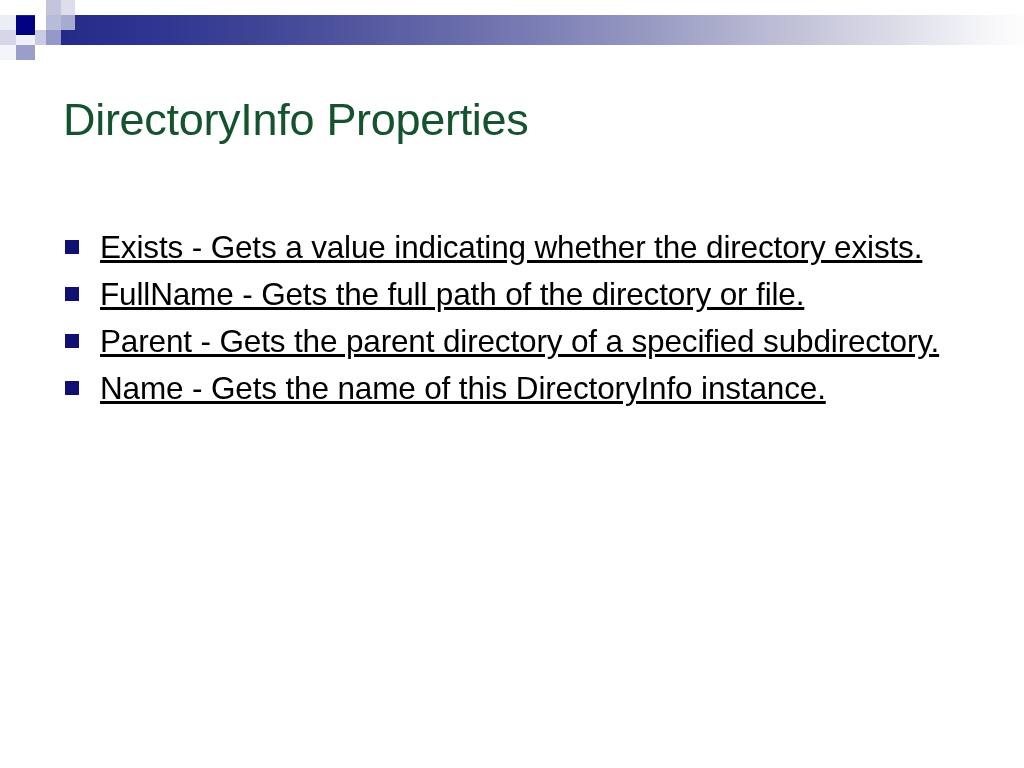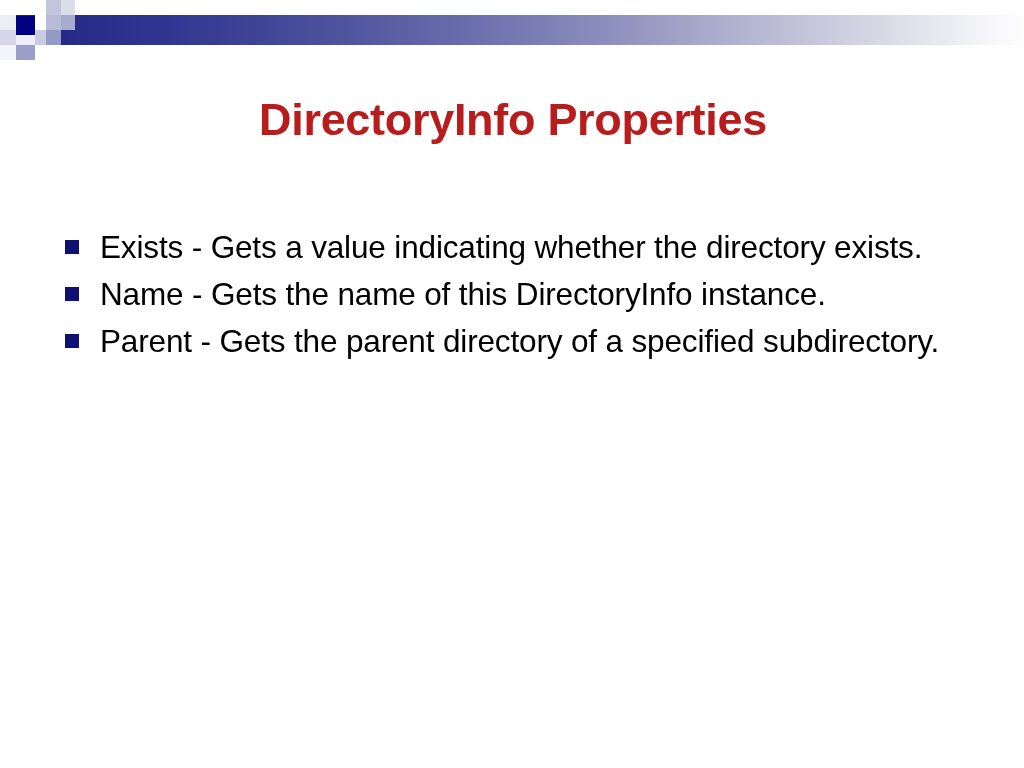--- a/index.html
+++ b/index.html
@@ -59,42 +59,42 @@
   #mosaic-cell-j { left:46px;  top:30px;  width:15px; height:15px; background:#9599c7; }
   #mosaic-cell-k { left:16px;  top:45px;  width:19px; height:15px; background:#9a9ec9; }
   #mosaic-cell-l { left:0px;   top:45px;  width:16px; height:15px; background:#f4f5fa; }
 
   
   #slide-title {
     position:absolute;
     left:63px; top:96px;
     width:900px;
     font-size:45px;
-    font-weight:700;
-    color:#b91c1c;
+    font-weight:400;
+    color:#14532d;
     letter-spacing:-0.3px;
     line-height:1.05;
     white-space:nowrap;
-    text-align:center;
   }
 
   
   #slide-body {
     position:absolute;
     left:63px; top:228px;
     width:890px;
   }
   .bullet-item {
     position:relative;
     padding-left:37px;
     margin-bottom:9px;
     font-size:31.5px;
     line-height:38px;
     color:#000000;
     letter-spacing:-0.15px;
+    text-decoration:underline;
   }
   .bullet-marker {
     position:absolute;
     left:2px; top:12px;
     width:14px; height:14px;
     background:#101073;
   }
   .bullet-text { display:block; }
 </style>
 </head>
@@ -119,25 +119,29 @@
 
 <h1 id="slide-title">DirectoryInfo Properties</h1>
 
 <div id="slide-body">
 
   <div class="bullet-item">
     <span class="bullet-marker"></span>
     <span class="bullet-text">Exists - Gets a value indicating whether the directory exists.</span>
   </div>
 
-
   <div class="bullet-item">
     <span class="bullet-marker"></span>
-    <span class="bullet-text">Name - Gets the name of this DirectoryInfo instance.</span>
+    <span class="bullet-text">FullName - Gets the full path of the directory or file.</span>
   </div>
 
   <div class="bullet-item">
     <span class="bullet-marker"></span>
     <span class="bullet-text">Parent - Gets the parent directory of a specified subdirectory.</span>
   </div>
 
+  <div class="bullet-item">
+    <span class="bullet-marker"></span>
+    <span class="bullet-text">Name - Gets the name of this DirectoryInfo instance.</span>
+  </div>
+
 
 </div>
 
 </body></html>

